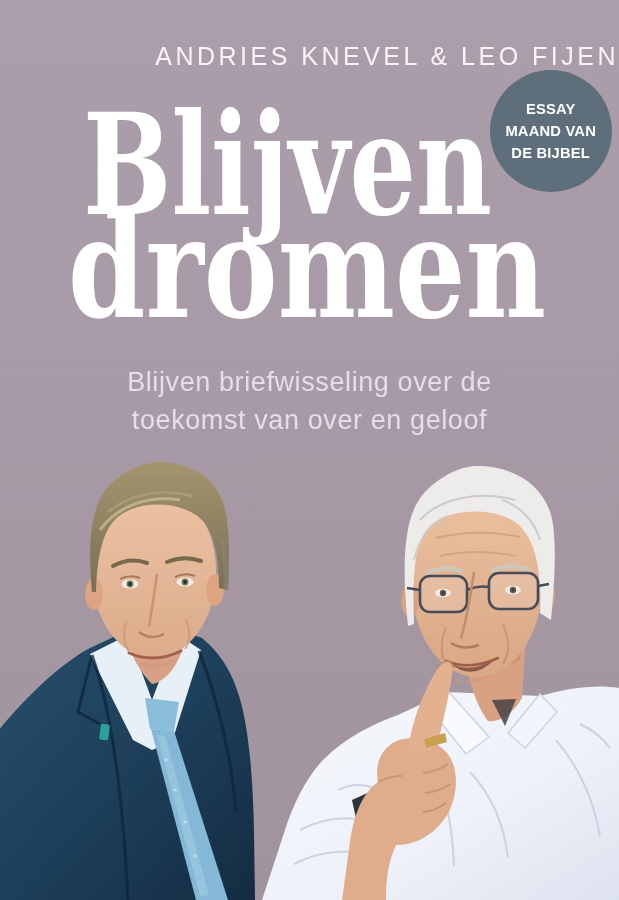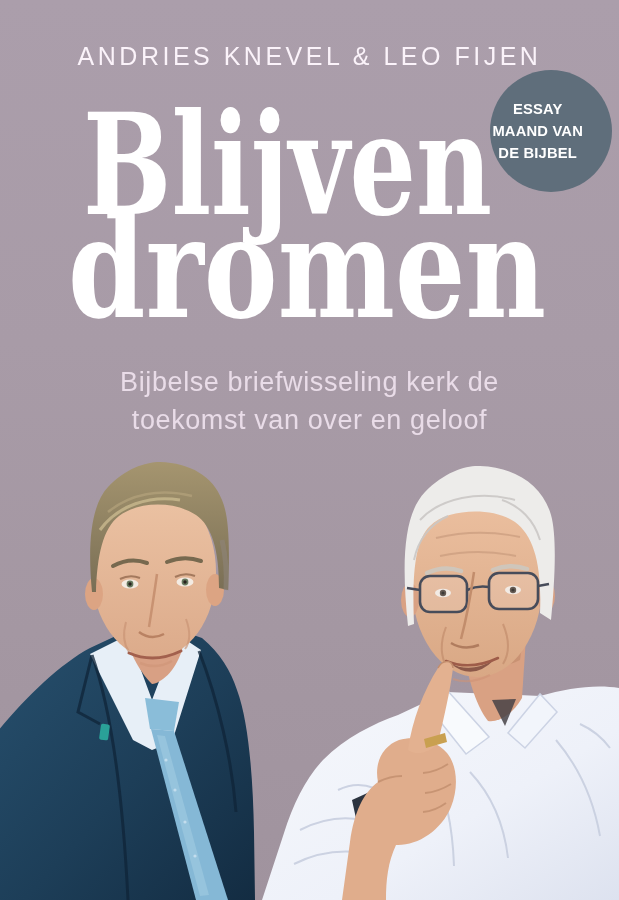--- a/index.html
+++ b/index.html
@@ -3,27 +3,27 @@
 <meta charset="utf-8">
 <style>
   html,body { margin:0; padding:0; background:#777; }
   .cover {
     position:relative; width:619px; height:900px; overflow:hidden;
     background:linear-gradient(180deg,#ab9eab 0%, #a89ba7 38%, #a497a2 70%, #a0939e 100%);
     font-family:"Liberation Sans", sans-serif;
   }
   .authors {
     position:absolute; top:42px; left:0; width:100%;
-    text-align:center; color:#fbf3fa; font-size:25px; font-weight:400;
+    text-align:right; color:#fbf3fa; font-size:25px; font-weight:400;
     letter-spacing:3.5px; white-space:nowrap;
   }
   .badge {
     position:absolute; left:490px; top:70px; width:122px; height:122px;
     border-radius:50%; background:#5f6e7b;
-    display:flex; align-items:center; 
+    display:flex; align-items:center; justify-content:center;
   }
   .badge-text {
     color:#ffffff; font-weight:700; font-size:15.5px; line-height:1.42;
     text-align:center; letter-spacing:0.2px; transform:scaleX(0.95);
     white-space:nowrap;
   }
   .title-svg { position:absolute; top:0; left:0; }
   .title-svg text {
     font-family:"DejaVu Serif", serif; font-weight:700; fill:#ffffff;
   }
@@ -232,17 +232,17 @@
   </div>
 
   <div class="authors">ANDRIES KNEVEL &amp; LEO FIJEN</div>
 
   <svg class="title-svg" width="619" height="350" viewBox="0 0 619 350">
     <text x="83" y="214" font-size="140" textLength="409" lengthAdjust="spacingAndGlyphs">Blijven</text>
     <text x="68" y="317" font-size="140" textLength="478" lengthAdjust="spacingAndGlyphs">dromen</text>
   </svg>
 
   <div class="subtitle">
-    <div>Bijbelse briefwisseling kerk de</div>
+    <div>Blijven briefwisseling over de</div>
     <div>toekomst van over en geloof</div>
   </div>
 
 </div>
 
 </body></html>

